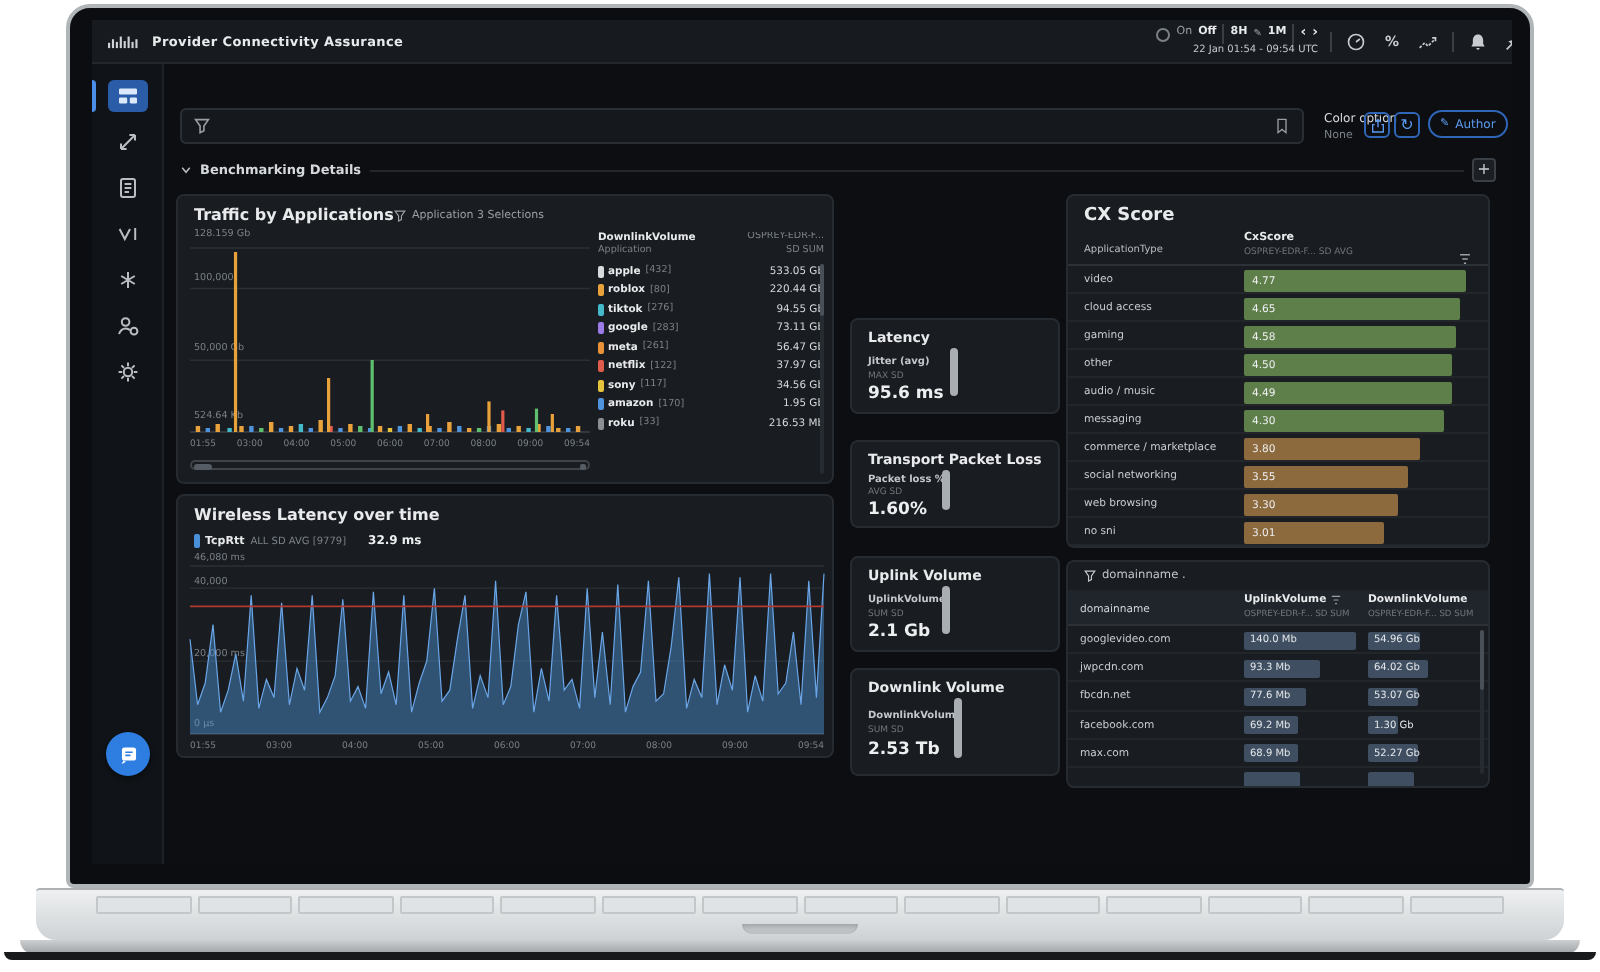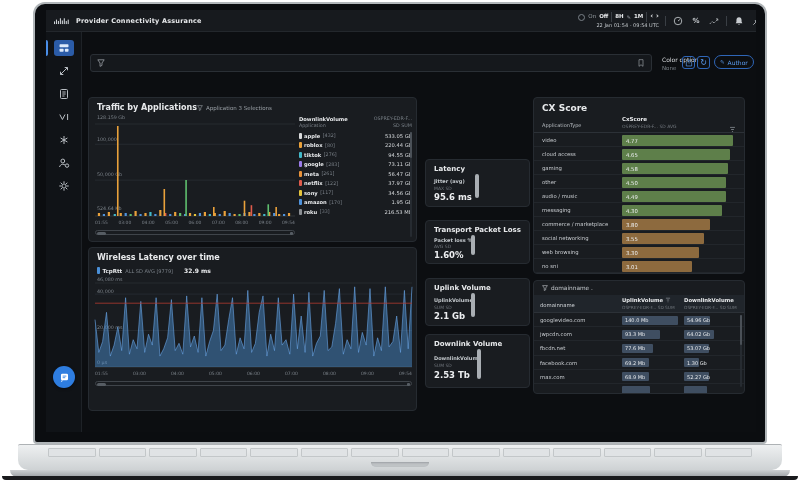--- a/index.html
+++ b/index.html
@@ -63,21 +63,21 @@
   .benchrow{position:absolute;left:8px;top:47px;right:8px;height:12px;display:flex;align-items:center;gap:4px;}
   .benchrow .chev svg{width:6px;height:6px;display:block;}
   .benchlabel{font-size:6.5px;font-weight:bold;color:#d6d9dc;}
   .benchline{flex:1;height:1px;background:#23272c;}
   .plusbtn{width:12px;height:12px;border:1px solid #3a4046;border-radius:2px;background:#1b1f24;color:#c8ccd0;
     font-size:8px;line-height:10px;text-align:center;box-sizing:border-box;}
   
   .panel{position:absolute;background:#191c20;border:1px solid #262b31;border-radius:4px;box-sizing:border-box;overflow:hidden;}
   .ptitle{position:absolute;left:8px;top:5px;font-size:8px;font-weight:bold;color:#e8eaec;}
   .p-traffic{left:6px;top:65px;width:329px;height:145px;}
-  .p-wireless{left:6px;top:215px;width:329px;height:164px;}
+  .p-wireless{left:6px;top:215px;width:329px;height:132px;}
   .chipfilter{position:absolute;left:108px;top:7px;font-size:5.5px;color:#9aa0a6;display:flex;gap:3px;align-items:center;}
   .chipfilter svg{width:6px;height:6px;}
   .ylab{position:absolute;left:8px;font-size:4.8px;color:#7a8188;}
   .plot{position:absolute;}
   .plot svg{width:100%;height:100%;display:block;}
   .xlabels{position:absolute;display:flex;justify-content:space-between;font-size:4.5px;color:#7a8188;}
   .scrollx{position:absolute;height:5px;border:1px solid #3f444a;border-radius:3px;box-sizing:border-box;}
   .scrollx .thumb{position:absolute;left:1px;top:1px;width:9px;height:3px;background:#565c63;border-radius:2px;}
   .scrollx .cap{position:absolute;right:1px;top:1px;width:3px;height:3px;background:#565c63;border-radius:1px;}
   
@@ -313,20 +313,30 @@
         </svg>
     </div>
     <div class="sqbtn" style="left:615px">
       <span class="refresh-glyph">↻</span>
     </div>
     <div class="btn-author">
       <span style="font-size:5.5px">✎</span>
       <span>Author</span>
     </div>
 
+    <div class="benchrow">
+      <span class="chev">
+          <svg viewBox="0 0 8 8" fill="none" stroke="#b9bec3" stroke-width="1">
+            <path d="M1.5 2.5L4 5.5l2.5-3"></path>
+          </svg>
+        </span>
+      <span class="benchlabel">Benchmarking Details</span>
+      <span class="benchline"></span>
+      <span class="plusbtn">+</span>
+    </div>
 
     <div class="panel p-traffic">
       <span class="ptitle">Traffic by Applications</span>
       <span class="chipfilter">
         <svg viewBox="0 0 10 10" fill="none" stroke="currentColor" stroke-width="1">
             <path d="M1 1h8L6.2 5v3L3.8 9.2V5L1 1z"></path>
           </svg>
         <span>Application 3 Selections</span>
       </span>
       <span class="ylab" style="top:17px">128.159 Gb</span>

